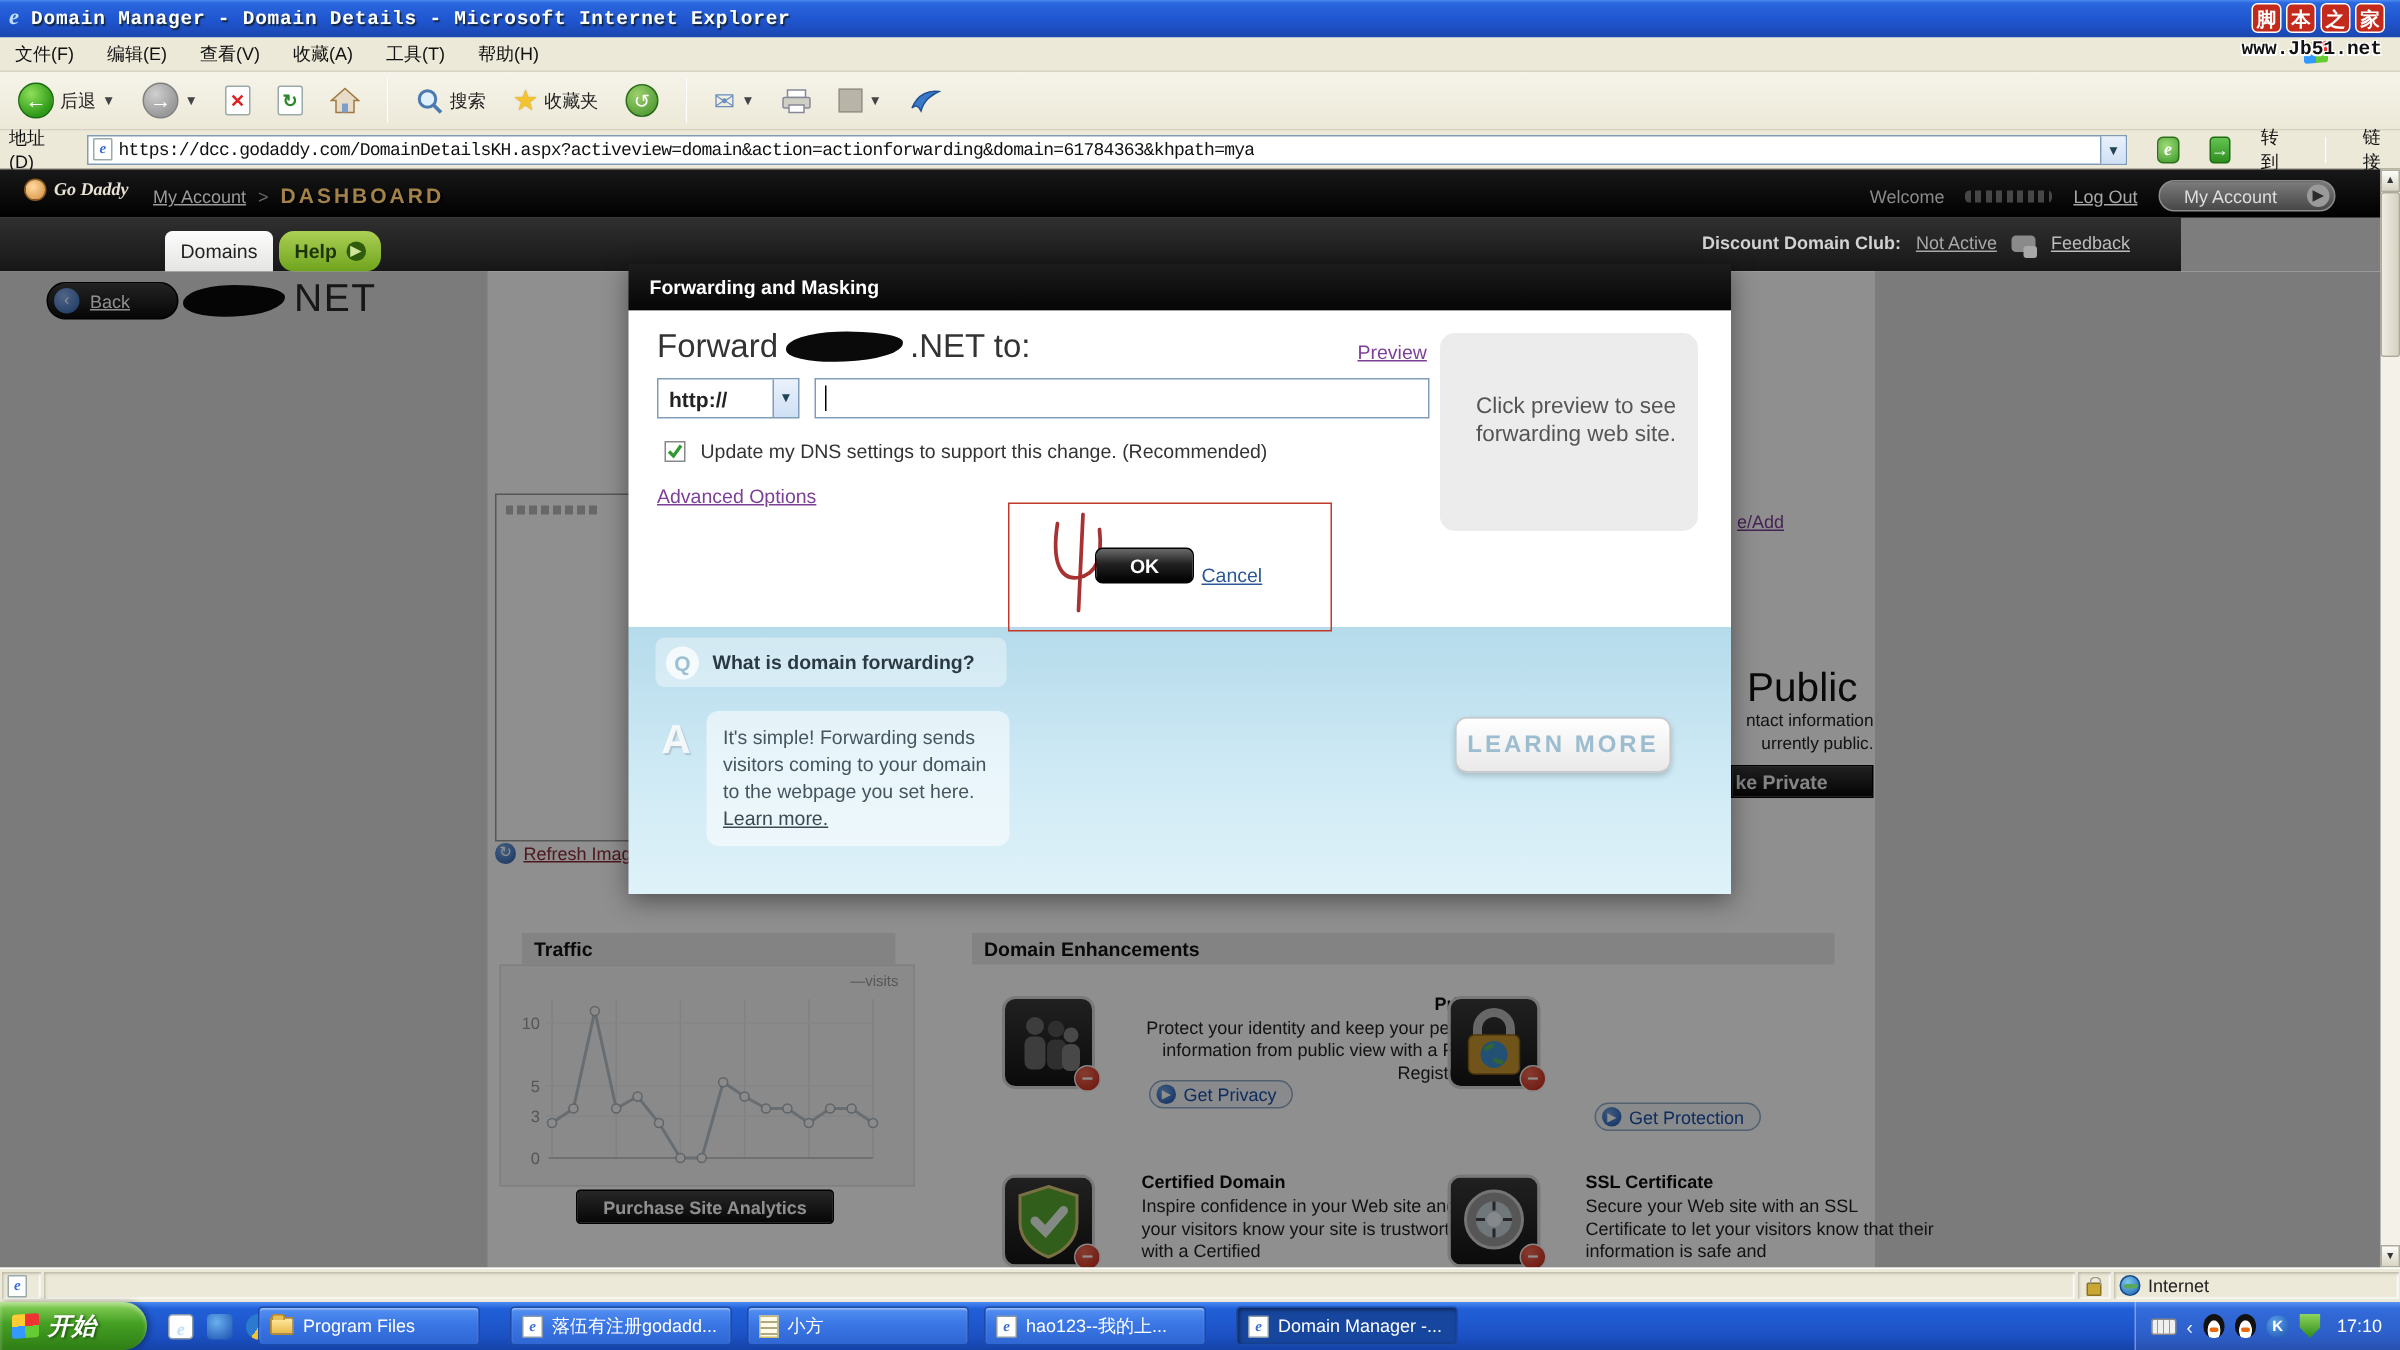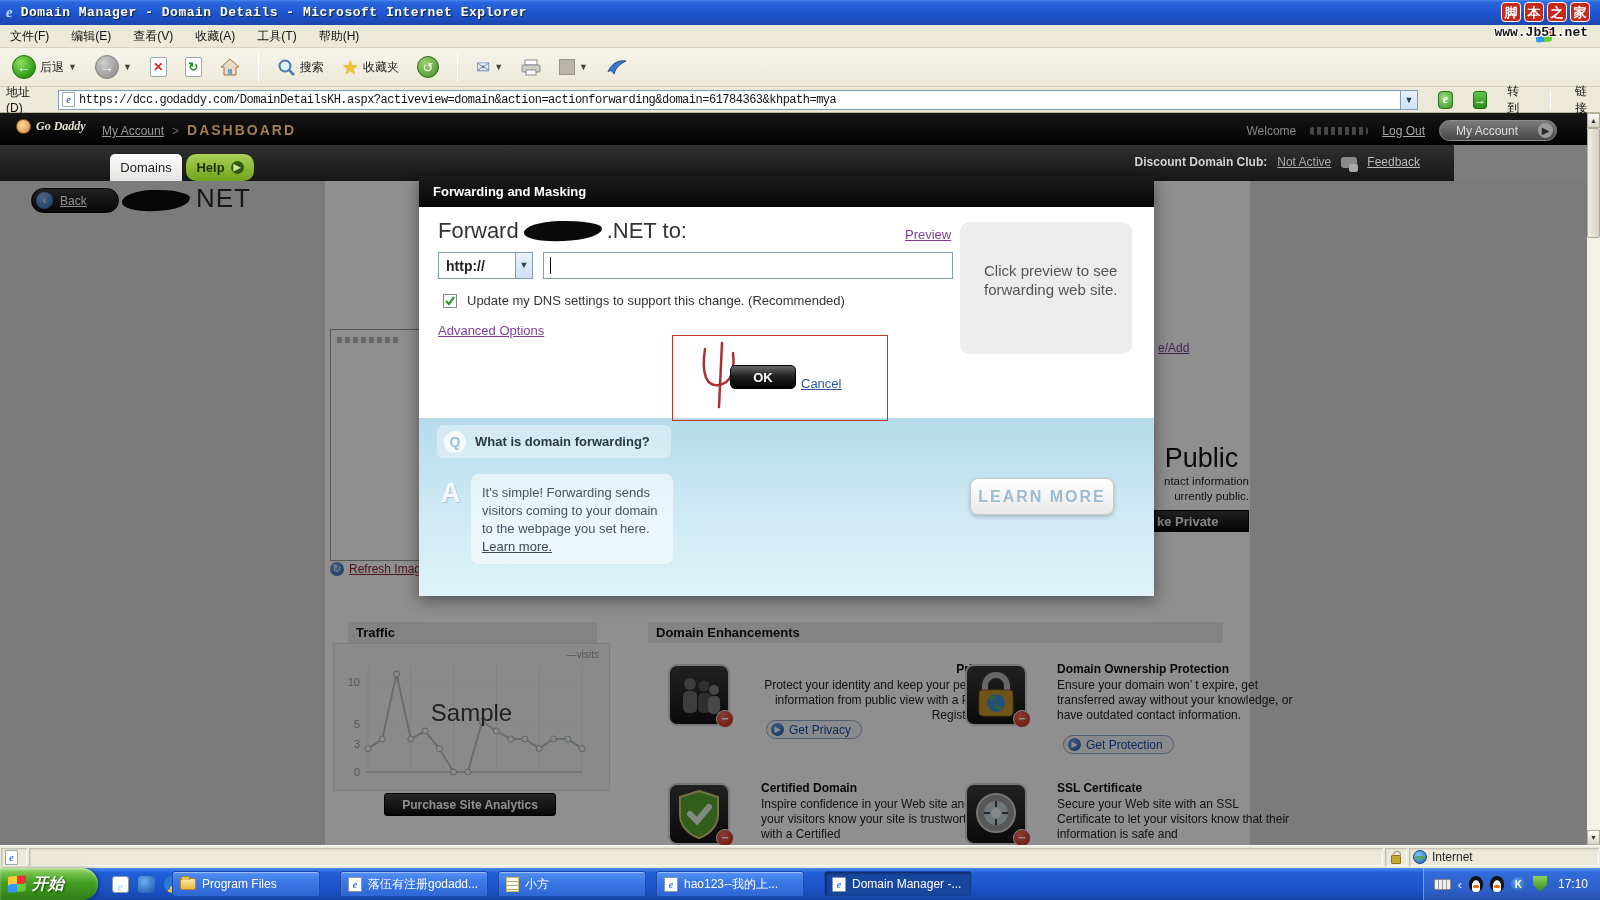--- a/index.html
+++ b/index.html
@@ -390,21 +390,20 @@
       <div id="public-frag">
         <div class="ttl">Public</div>
         <div class="ln">ntact information</div>
         <div class="ln">urrently public.</div>
         <div class="btn">ke Private</div>
       </div>
 
       <div class="sec-hdr" style="left:348px; top:441px; width:249px;">Traffic</div>
       <div id="traffic-panel">
         <span id="traffic-legend">—<span>visits</span></span>
-        <div id="traffic-sample">Sample</div>
         <svg id="traffic-svg" width="262" height="132" viewBox="0 0 262 132" style="position:absolute;left:6px;top:8px;">
             <line x1="28" y1="14" x2="28" y2="120" stroke="#e6e6e6"></line>
             <line x1="70.8" y1="14" x2="70.8" y2="120" stroke="#e6e6e6"></line>
             <line x1="113.6" y1="14" x2="113.6" y2="120" stroke="#e6e6e6"></line>
             <line x1="156.4" y1="14" x2="156.4" y2="120" stroke="#e6e6e6"></line>
             <line x1="199.2" y1="14" x2="199.2" y2="120" stroke="#e6e6e6"></line>
             <line x1="242" y1="14" x2="242" y2="120" stroke="#e6e6e6"></line>
             <line x1="24" y1="30" x2="242" y2="30" stroke="#ededed"></line>
             <text x="20" y="34" text-anchor="end" font-size="11" fill="#999" font-family="Liberation Sans, sans-serif">10</text>
             <line x1="24" y1="72" x2="242" y2="72" stroke="#ededed"></line>
@@ -465,24 +464,20 @@
 
       <div class="enh-icon" style="left:965px; top:483px;">
         <svg width="58" height="58" viewBox="0 0 58 58">
             <path d="M18,26 v-6 a11,11 0 0 1 22,0 v6" fill="none" stroke="#b8b8b8" stroke-width="6"></path>
             <rect x="12" y="24" width="34" height="26" rx="4" fill="#c8972f" stroke="#8a6418"></rect>
             <circle cx="29" cy="37" r="9" fill="#3f8fd0"></circle>
             <path d="M23,34 a9,9 0 0 1 6,-3 M29,40 a7,7 0 0 0 6,2" stroke="#5ab05a" stroke-width="3" fill="none"></path>
           </svg>
         <span class="badge">−</span>
       </div>
-      <div class="enh-text" style="left:1057px; top:481px;">
-        <div class="t">Domain Ownership Protection</div>
-        <div>Ensure your domain won’ t expire, get transferred away without your knowledge, or have outdated contact information.</div>
-      </div>
       <span class="enh-pill" style="left:1063px; top:554px;">
         <span class="pill-play">▶</span>
         <span>Get Protection</span>
       </span>
 
       <div class="enh-icon" style="left:668px; top:602px;">
         <svg width="58" height="58" viewBox="0 0 58 58">
             <path d="M29,6 L48,12 V30 C48,42 38,50 29,53 C20,50 10,42 10,30 V12 Z" fill="#5aa832" stroke="#d8c878" stroke-width="2"></path>
             <path d="M20,29 l7,7 l12,-14" stroke="#eaf4ea" stroke-width="6" fill="none" stroke-linecap="round"></path>
           </svg>

